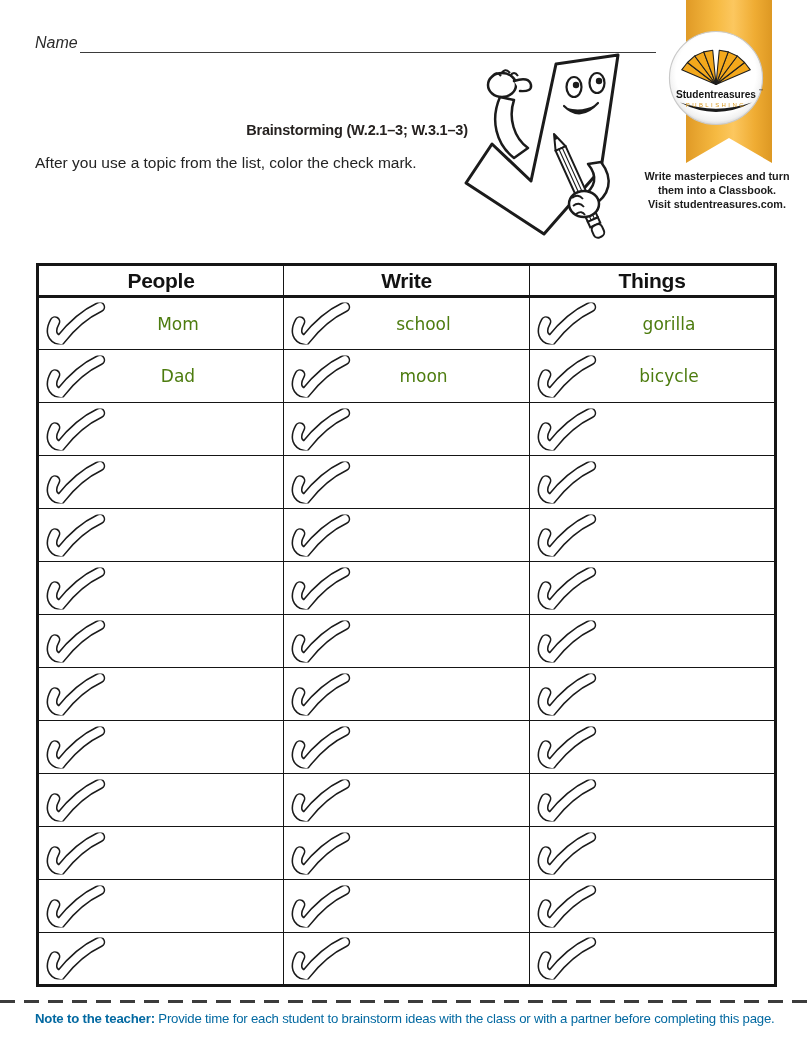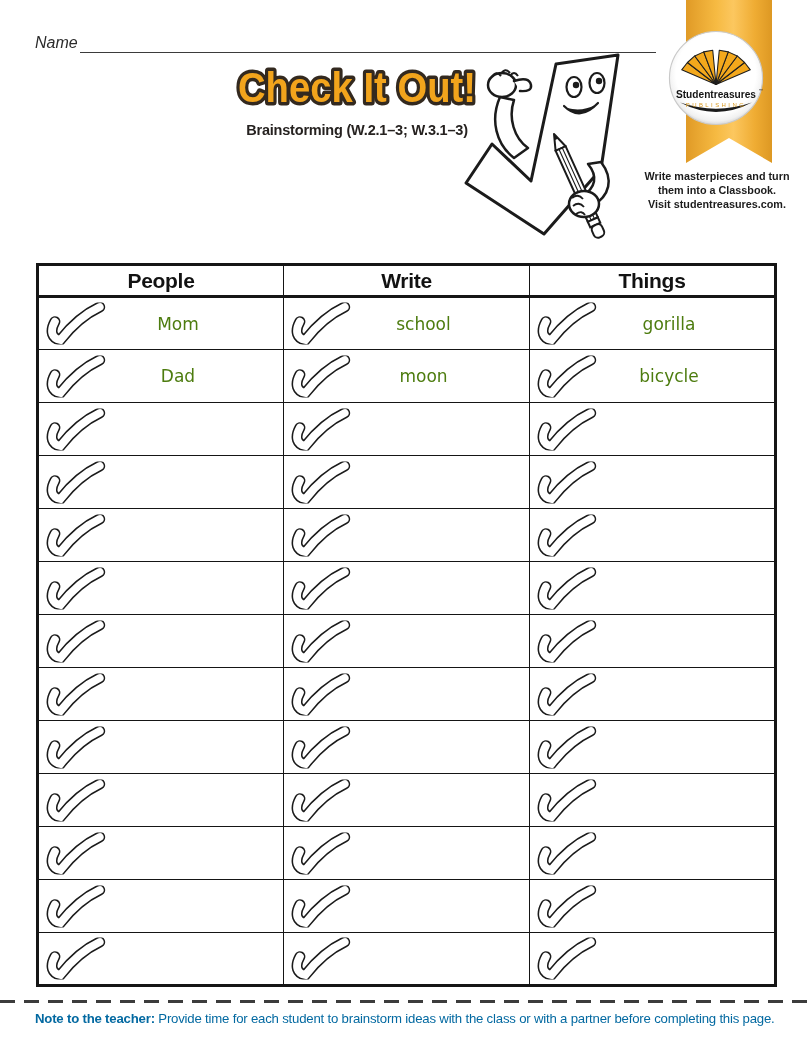--- a/index.html
+++ b/index.html
@@ -57,28 +57,24 @@
       <symbol id="check-sym" viewBox="0 0 70 46">
         <path d="M 13 21 C 7 32 10 39 19 41 C 30 27 45 13 62 5" fill="none" stroke="#1b1b1b" stroke-width="12" stroke-linecap="round"></path>
         <path d="M 13 21 C 7 32 10 39 19 41 C 30 27 45 13 62 5" fill="none" stroke="#ffffff" stroke-width="8.6" stroke-linecap="round"></path>
       </symbol>
     </defs>
   </svg>
 
   <div class="name-row">Name</div>
   <div class="name-line"></div>
 
-  <div class="title-wrap">
-    <svg width="360" height="60" viewBox="0 0 360 60">
-      <text x="180" y="44" text-anchor="middle" textLength="238" lengthAdjust="spacingAndGlyphs" font-family="Liberation Sans, sans-serif" font-weight="bold" font-size="42" fill="#F2A41C" stroke="#33291F" stroke-width="7" stroke-linejoin="round" style="paint-order:stroke fill">Check It Out!</text>
-    </svg>
-  </div>
   <div class="subtitle">Brainstorming (W.2.1–3; W.3.1–3)</div>
 
   <div class="instructions">
+    <div>After you use a topic from the list, color the check mark.</div>
   </div>
 
   <svg class="character" viewBox="0 0 206 198">
 
     <path d="M104 12 L166 3 L149 117 L92 182 L14 131 L40 92 L79 129 Z" fill="#ffffff" stroke="#1b1b1b" stroke-width="3" stroke-linejoin="round"></path>
 
     <path d="M48 45 C 38 68 44 92 62 106 L 76 96 C 62 86 56 66 62 48 Z" fill="#ffffff" stroke="#1b1b1b" stroke-width="2.5" stroke-linejoin="round"></path>
 
     <ellipse cx="50" cy="33" rx="14" ry="12" fill="#ffffff" stroke="#1b1b1b" stroke-width="2.5"></ellipse>
     <path d="M40 25 q 4 -7 9 -1 M49 22 q 4 -7 9 -1 M58 24 q 4 -6 8 0" fill="none" stroke="#1b1b1b" stroke-width="2"></path>

